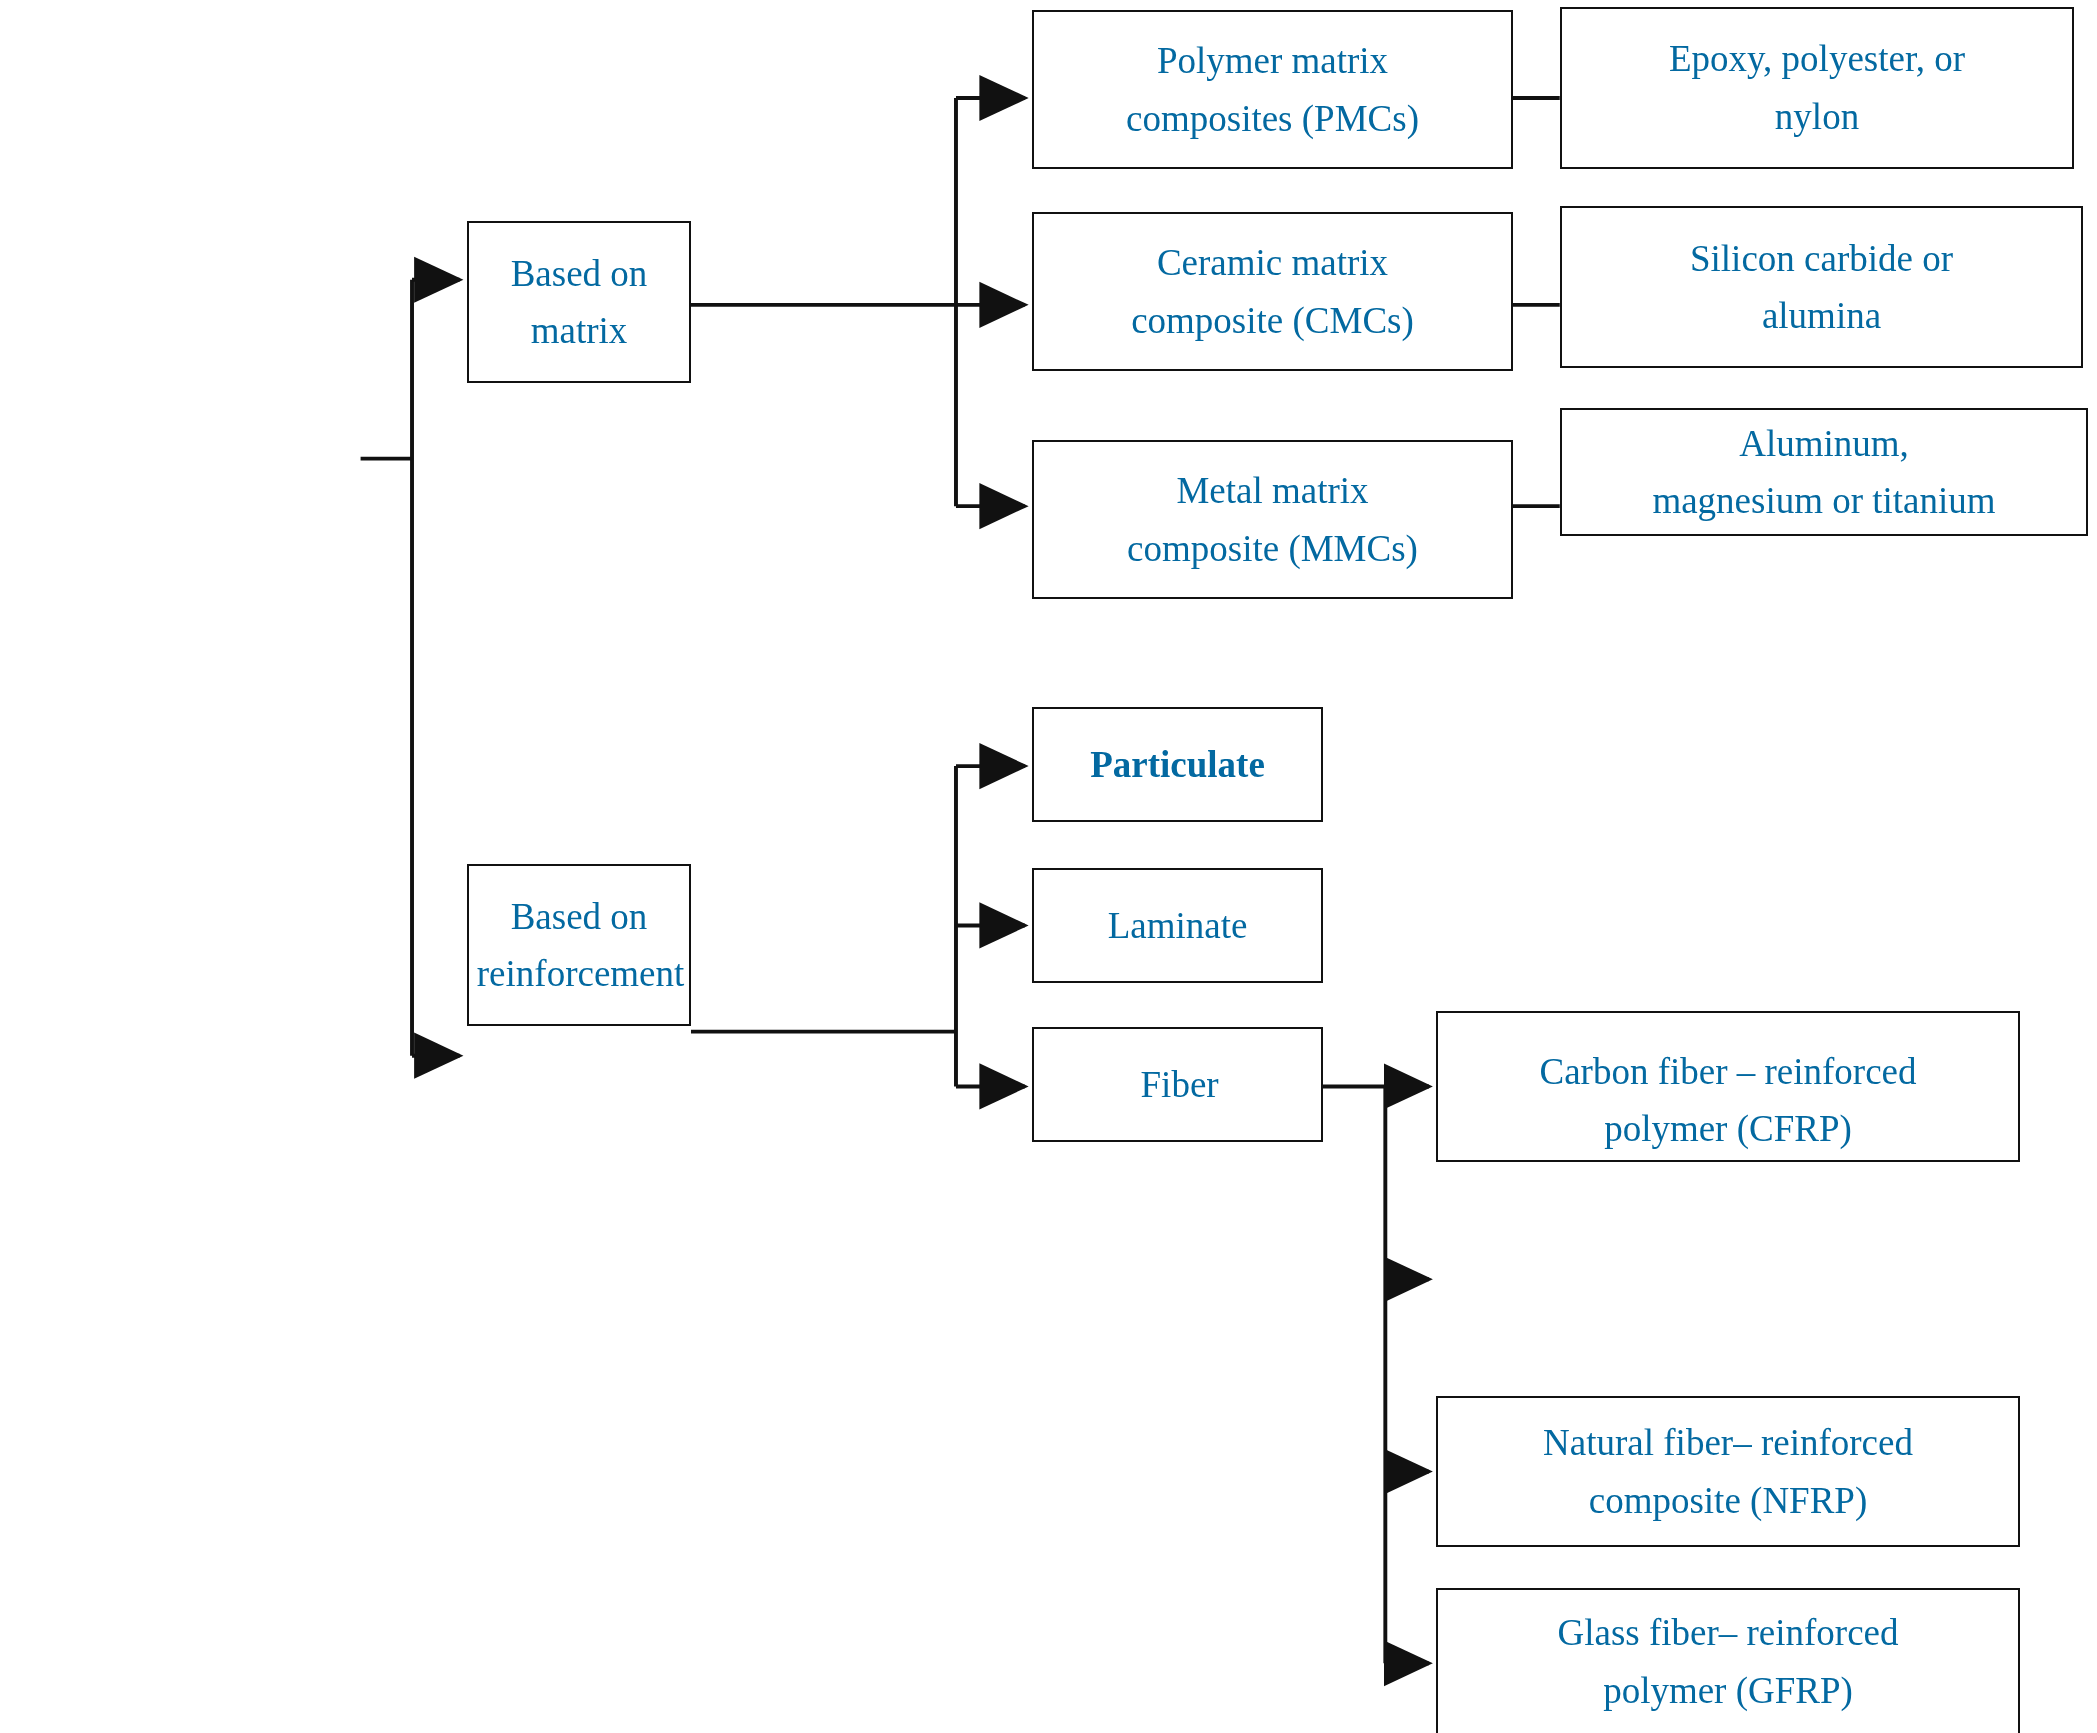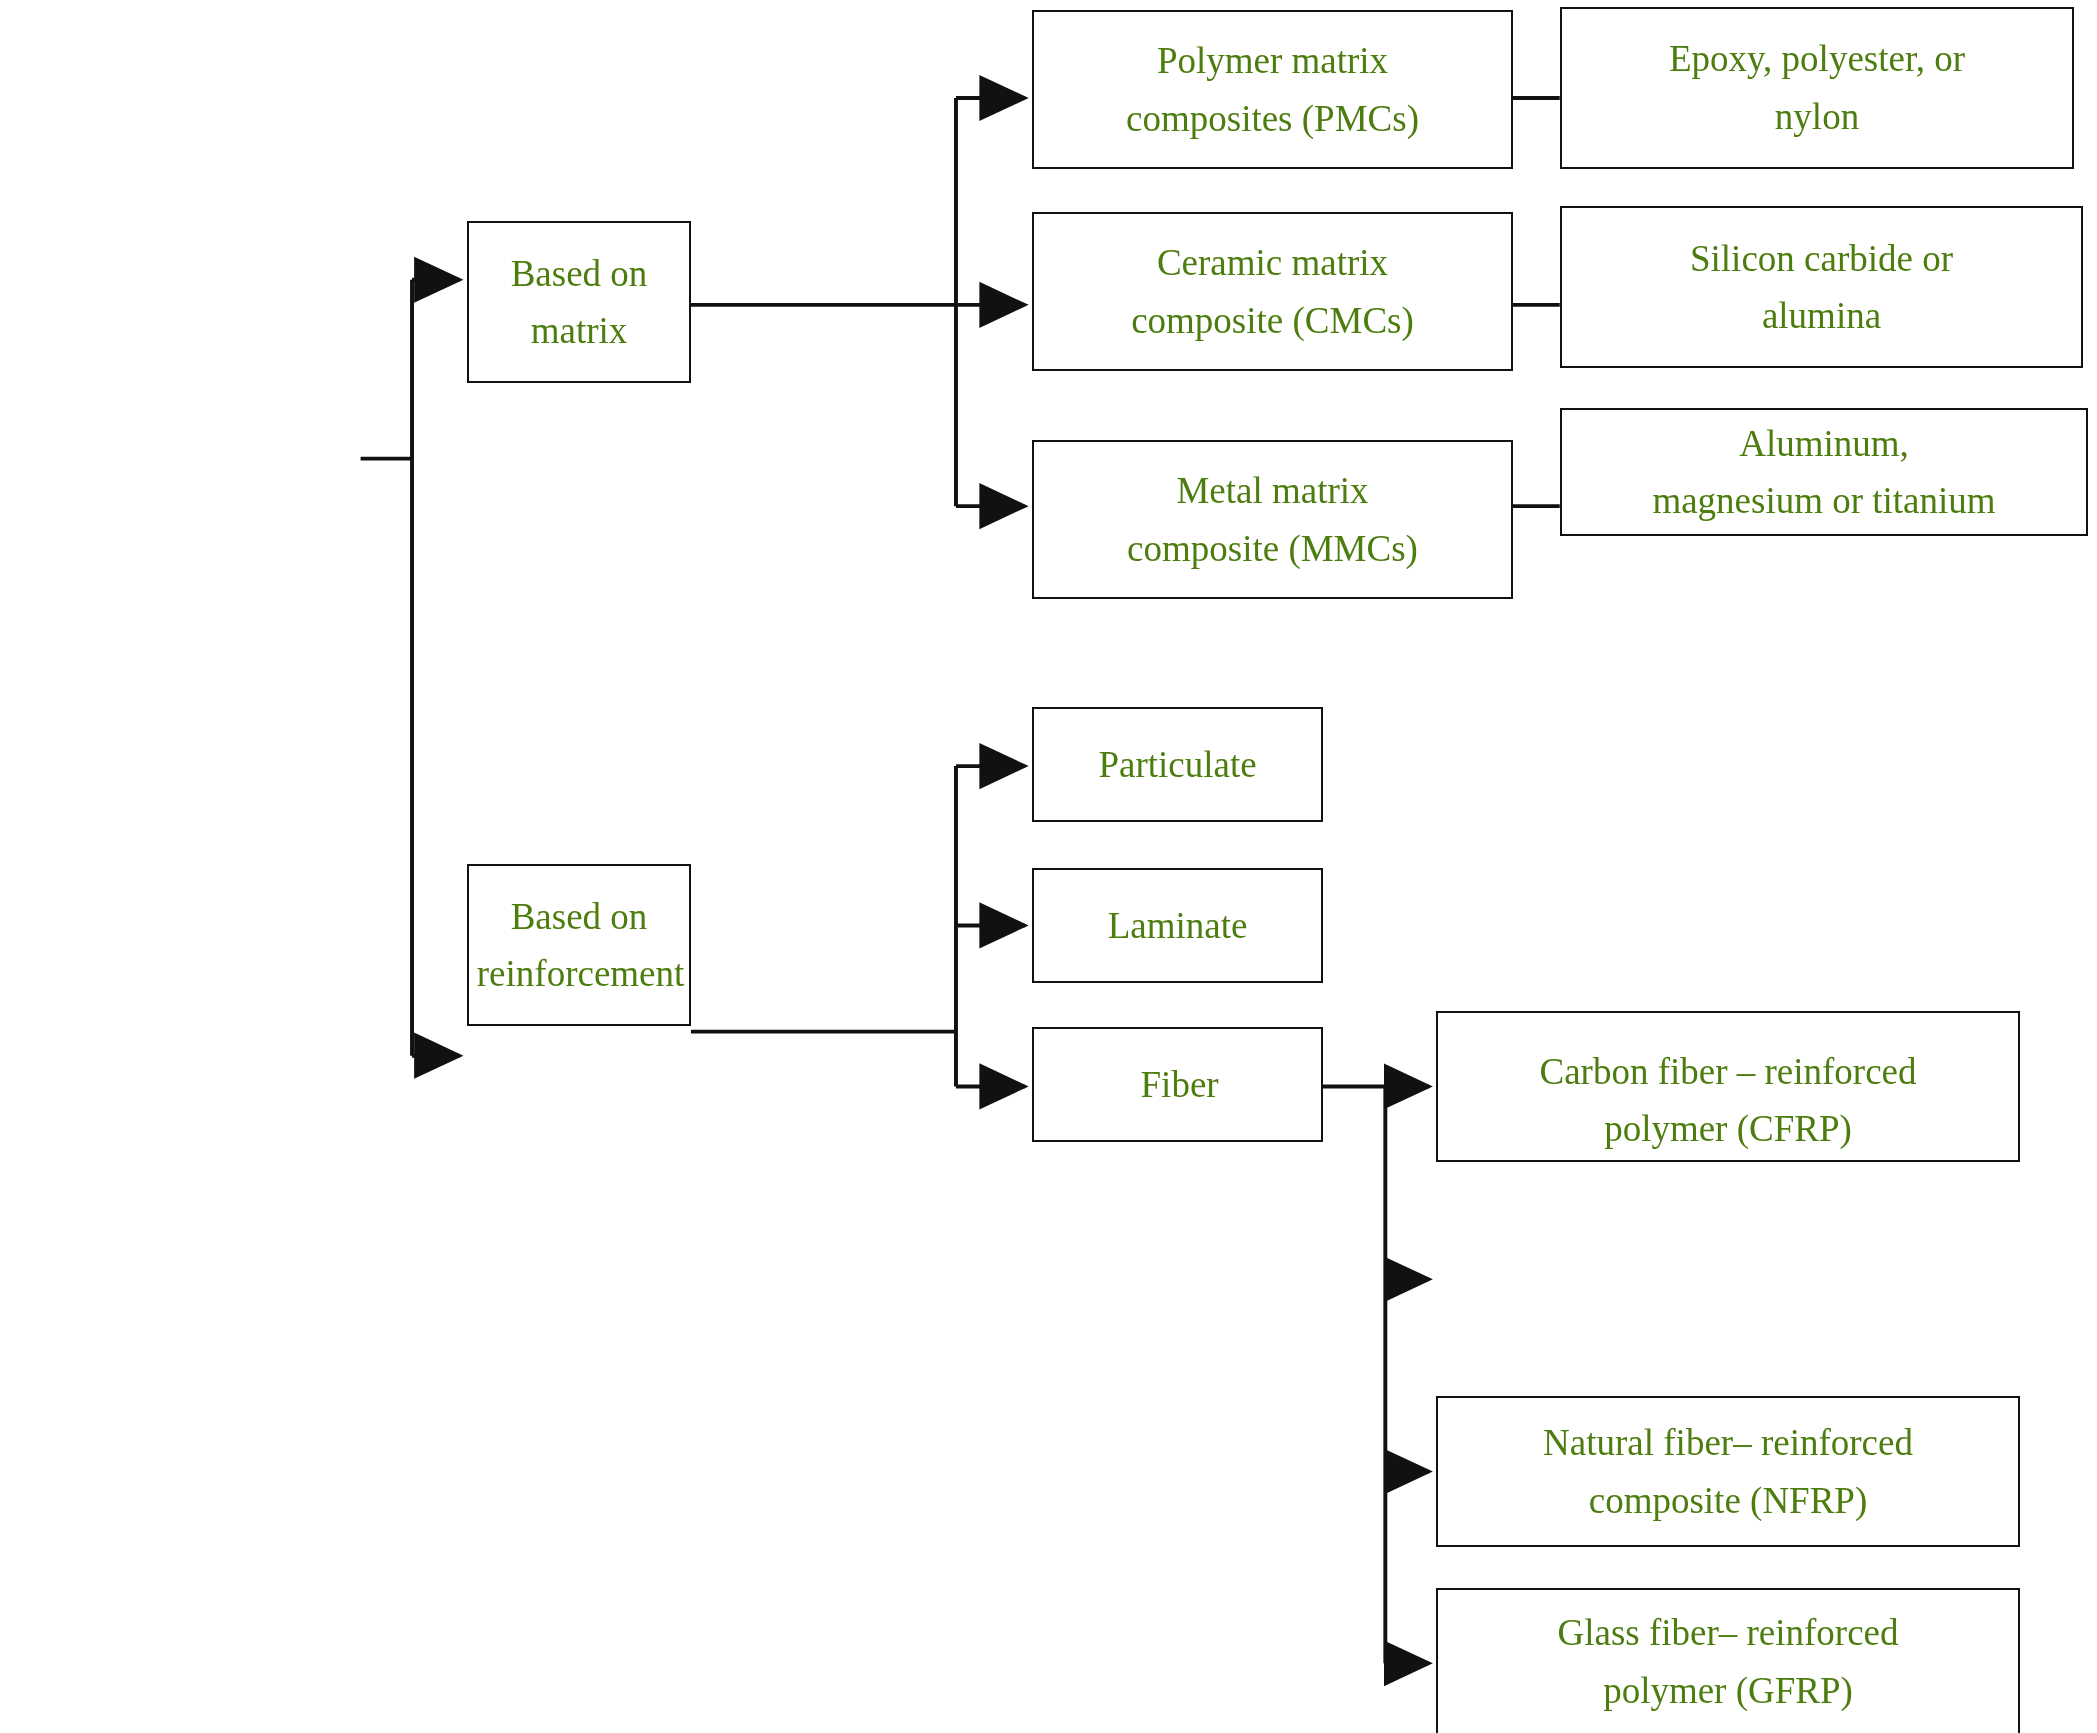--- a/index.html
+++ b/index.html
@@ -27,21 +27,21 @@
   }
   .node-box {
     position: absolute;
     box-sizing: border-box;
     border: 2.8px solid #111111;
     background: #ffffff;
     display: flex;
     align-items: center;
     justify-content: center;
     text-align: center;
-    color: #4d7c0f;
+    color: #0369a1;
     line-height: 1.55;
     padding: 2.2px 7.8px;
     font-family: "Liberation Serif", "DejaVu Serif", serif;
   }
   .node-label {
     display: block;
     width: 100%;
     text-align: center;
     white-space: pre-line;
   }
@@ -130,21 +130,21 @@
   <div class="node-box fs-level2" style="left:1032px; top:411px; width:481px; height:159px;margin-top:29px;">
     <span class="node-label">Metal matrix
 composite (MMCs)</span>
   </div>
 
   <div class="node-box fs-level3" style="left:1560px; top:408px; width:528px; height:128px;justify-content:flex-end;">
     <span class="node-label">Aluminum,
 magnesium or titanium</span>
   </div>
 
-  <div class="node-box fs-level2" style="left:1032px; top:707px; width:291px; height:115px;">
+  <div class="node-box fs-level2" style="left:1032px; top:707px; width:291px; height:115px;font-weight:bold;">
     <span class="node-label">Particulate</span>
   </div>
 
   <div class="node-box fs-level2" style="left:1032px; top:868px; width:291px; height:115px;">
     <span class="node-label">Laminate</span>
   </div>
 
   <div class="node-box fs-level2" style="left:1032px; top:1027px; width:291px; height:115px;padding-left:12px;">
     <span class="node-label">Fiber</span>
   </div>

